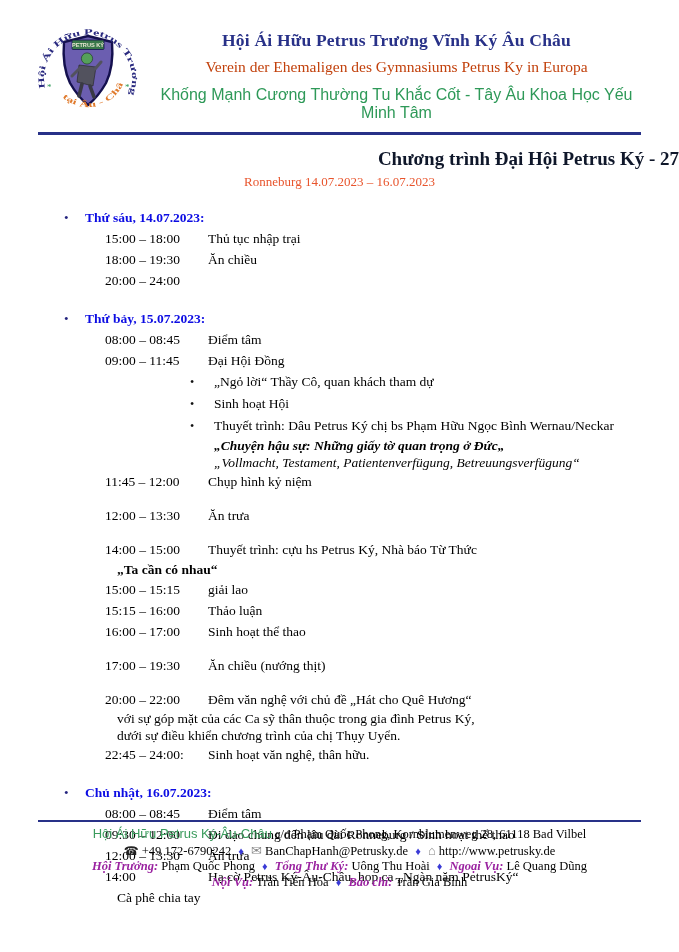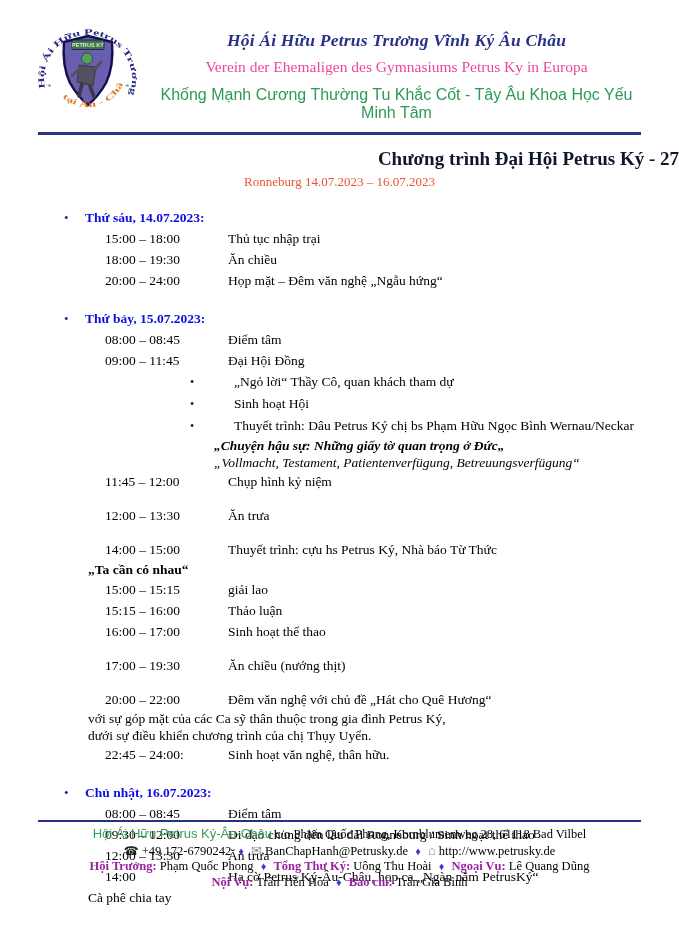--- a/index.html
+++ b/index.html
@@ -9,51 +9,51 @@
     margin: 0 auto;
     background: #ffffff;
     font-family: "Liberation Serif", serif;
     color: #000;
     overflow: hidden;
   }
   
   .header { display:flex; padding: 16px 30px 0 32px; }
   .logo-wrap { width: 112px; flex: 0 0 112px; }
   .header-text { flex:1; text-align:center; padding-top: 14px; }
-  .org-vi { font-size: 17.5px; font-weight: bold; color: #283188; letter-spacing: .2px; font-style: italic; }
-  .org-de { font-size: 15.5px; color: #ec4899; margin-top: 7px; }
+  .org-vi { font-size: 17.5px; font-weight: bold; color: #283188; letter-spacing: .2px; }
+  .org-de { font-size: 15.5px; color: #c2410c; margin-top: 7px; }
   .motto  { font-family: "Liberation Sans", sans-serif; font-size: 16px; color: #2E9958; margin-top: 10px; }
   .rule-top { height: 3px; background: #283188; margin: 8px 38px 0 38px; }
   
   .doc-title    { text-align:right; font-size: 19px; font-weight: bold; color:#0f172a; margin-top: 13px; }
   .doc-subtitle { text-align:center; font-size: 13px; color:#E8542C; margin-top: 4px; }
   
   .schedule { font-size: 13.5px; margin-top: 6px; }
   .section { margin-top: 17px; }
   .sec-head { display:flex; line-height: 21px; }
   .sec-bullet { margin-left: 64px; width: 21px; color:#23237E; font-size: 13px; }
   .sec-title { color:#0D0DE3; font-weight: bold; }
   .row { display:flex; line-height: 21px; }
   .row.gap { margin-top: 13px; }
   .time { margin-left: 105px; width: 103px; flex: 0 0 103px; }
-  .desc { flex: 1; padding-right: 32px; margin-left: 20px; }
+  .desc { flex: 1; padding-right: 32px; }
   .row.sub { line-height: 22px; }
   .sub-bullet { margin-left: 190px; width: 24px; flex: 0 0 24px; color:#111; font-size: 12px; }
   .row.cont { line-height: 17px; }
-  .cont-pad  { margin-left: 88px; }
+  .cont-pad  { margin-left: 117px; }
   .cont-pad2 { margin-left: 214px; font-family: Liberation Serif, serif; }
   .bi { font-weight: bold; font-style: italic; }
   .it { font-style: italic; }
   .b  { font-weight: bold; line-height: 19px; }
   
   .footer { position:absolute; left:0; right:0; bottom: 62px; }
   .f-rule { height: 2px; background: #283188; margin: 0 38px 4px 38px; }
   .f-line { text-align:center; font-size: 12.5px; line-height: 15.5px; color:#000; }
   .f-org { font-family: "Liberation Sans", sans-serif; color:#3A9B5C; font-size: 13px; }
-  .f-label { color:#9A22A0; font-weight: bold; }
+  .f-label { color:#9A22A0; font-weight: bold; font-style: italic; }
   .sep { color:#3A3AD6; font-size: 11px; padding: 0 4px; }
   .ic { font-size: 12px; }
   .ic-phone { color:#222; }
   .ic-mail, .ic-web { color:#8a8a8a; font-size: 13px; }
 </style>
 </head>
 <body>
 
 <div class="page">
 
@@ -111,21 +111,20 @@
       <div class="row">
         <span class="time">15:00 – 18:00</span>
         <span class="desc">Thủ tục nhập trại</span>
       </div>
       <div class="row">
         <span class="time">18:00 – 19:30</span>
         <span class="desc">Ăn chiều</span>
       </div>
       <div class="row">
         <span class="time">20:00 – 24:00</span>
-        <span class="desc">Họp mặt – Đêm văn nghệ „Ngẫu hứng“</span>
       </div>
     </div>
 
     <div class="section">
       <div class="sec-head">
         <span class="sec-bullet">•</span>
         <span class="sec-title">Thứ bảy, 15.07.2023:</span>
       </div>
       <div class="row">
         <span class="time">08:00 – 08:45</span>

